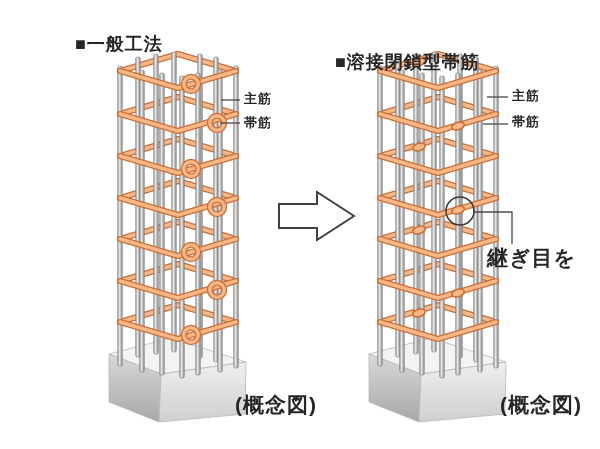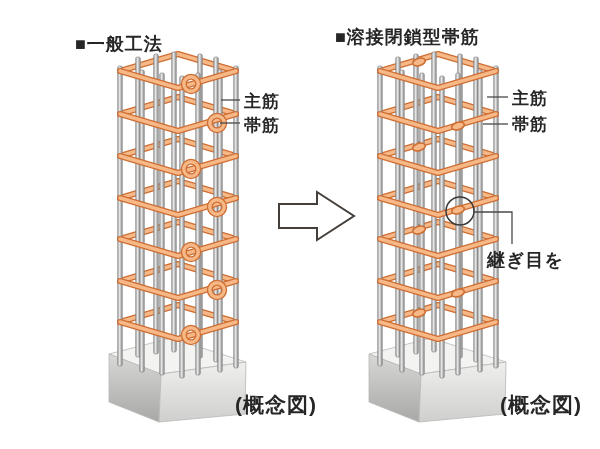--- a/index.html
+++ b/index.html
@@ -6,23 +6,23 @@
     --hoop-fill:#F7B888; --hoop-stroke:#CE6E33; --bar-edge:#7E7E7E;
     --text:#262626; --leader:#4A4A4A; --arrow-outline:#453F3B;
     --concrete-top:#F3F3F1;
   }
   html,body{margin:0;padding:0;background:#fff;}
   .stage{position:relative;width:600px;height:449px;background:#fff;overflow:hidden;
          font-family:"Liberation Sans",sans-serif;color:var(--text);margin-left:21px;}
   .stage svg{position:absolute;left:0;top:0;}
   .txt{position:absolute;font-weight:bold;white-space:nowrap;color:var(--text);}
   .title{font-size:18px;letter-spacing:1px;}
-  .lbl{font-size:17px;letter-spacing:1px;}
+  .lbl{font-size:13px;letter-spacing:1px;}
   .cap{font-size:21px;letter-spacing:1px;}
-  .note{font-size:18px;line-height:28px;letter-spacing:1px;}
+  .note{font-size:21px;line-height:28px;letter-spacing:1px;font-family:Liberation Mono, monospace;}
   .hoop-outer{fill:none;stroke:var(--hoop-stroke);stroke-width:6;stroke-linecap:round;stroke-linejoin:round;}
   .hoop-inner{fill:none;stroke:var(--hoop-fill);stroke-width:3.4;stroke-linecap:round;stroke-linejoin:round;}
   .bar{fill:url(#barGrad);stroke:var(--bar-edge);stroke-width:0.6;}
   .weld{fill:var(--hoop-fill);stroke:var(--hoop-stroke);stroke-width:1.6;}
   .leader{stroke:var(--leader);stroke-width:1.3;fill:none;}
   .face{stroke:#B8B8B6;stroke-width:0.8;stroke-linejoin:round;}
   .arrow{fill:#ffffff;stroke:var(--arrow-outline);stroke-width:2;stroke-linejoin:miter;}
   .ann-circle{fill:none;stroke:#3A3A3A;stroke-width:1.5;}
 </style>
 </head>
@@ -143,21 +143,21 @@
     <g>
       <line class="leader" x1="200" y1="100" x2="219" y2="100"></line>
       <line class="leader" x1="199" y1="123" x2="219" y2="123"></line>
       <line class="leader" x1="466" y1="97" x2="487" y2="97"></line>
       <line class="leader" x1="462" y1="124" x2="487" y2="124"></line>
       <polyline class="leader" points="452,212 491,212 491,244"></polyline>
     </g>
   </svg>
 
   <div class="txt title" style="left:54px;top:32px;">■一般工法</div>
-  <div class="txt title" style="left:314px;top:25px;">■溶接閉鎖型帯筋</div>
+  <div class="txt title" style="left:314px;top:50px;">■溶接閉鎖型帯筋</div>
 
   <div class="txt lbl" style="left:223px;top:90px;">主筋</div>
   <div class="txt lbl" style="left:223px;top:114px;">帯筋</div>
 
   <div class="txt lbl" style="left:491px;top:87px;">主筋</div>
   <div class="txt lbl" style="left:491px;top:113px;">帯筋</div>
 
   <div class="txt note" style="left:466px;top:246px;">
     <div>継ぎ目を</div>
   </div>

